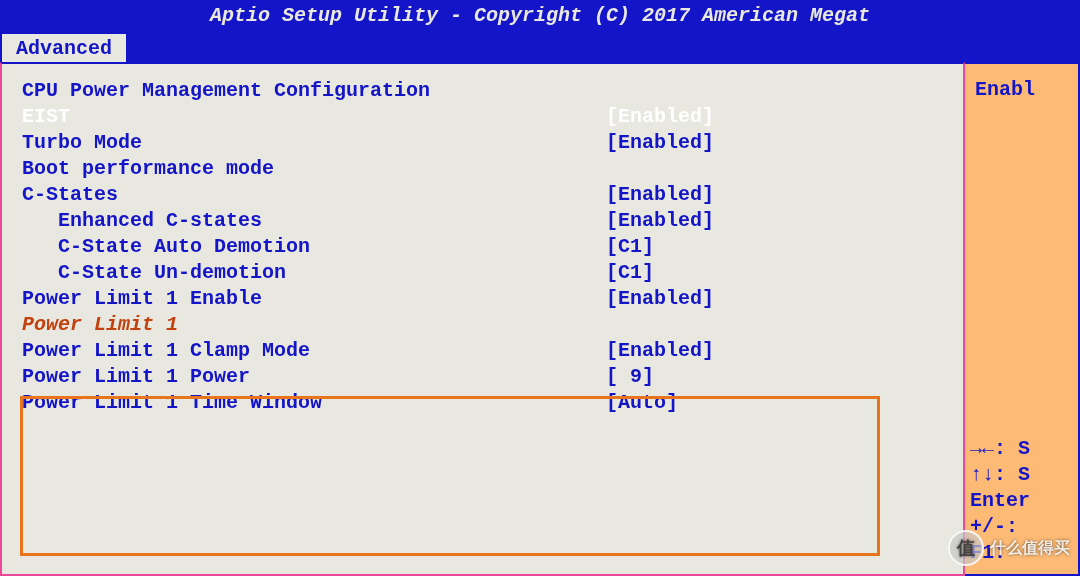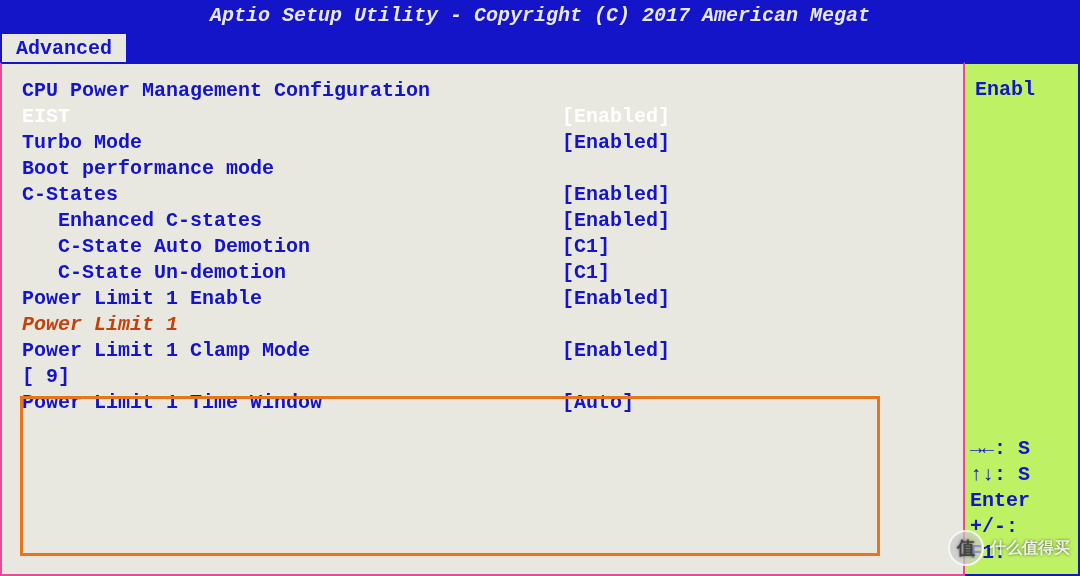--- a/index.html
+++ b/index.html
@@ -49,38 +49,39 @@
       border: 2px solid #ec4899;
       border-top: 2px solid #1414c8;
       background: #e8e8e0;
       padding: 14px 20px;
       position: relative;
     }
     .right-panel {
       flex: 1;
       border: 2px solid #1414c8;
       border-left: none;
-      background: #bef264;
+      background: #fdba74;
       padding: 14px 10px;
       color: #1414c8;
       overflow: hidden;
       white-space: nowrap;
     }
     .row {
       display: flex;
       line-height: 26px;
       height: 26px;
       white-space: pre;
     }
     .label {
       width: 540px;
       color: #1414c8;
     }
     .value {
       color: #1414c8;
+      margin-left: 44px;
     }
     .section-title {
       color: #1414c8;
       line-height: 26px;
       height: 26px;
     }
     .selected .label {
       color: #ffffff;
     }
     .selected .value {
@@ -160,21 +161,21 @@
         <div class="row selected"><div class="label">EIST</div><div class="value">[Enabled]</div></div>
         <div class="row"><div class="label">Turbo Mode</div><div class="value">[Enabled]</div></div>
         <div class="row"><div class="label">Boot performance mode</div></div>
         <div class="row"><div class="label">C-States</div><div class="value">[Enabled]</div></div>
         <div class="row"><div class="label indent">Enhanced C-states</div><div class="value">[Enabled]</div></div>
         <div class="row"><div class="label indent">C-State Auto Demotion</div><div class="value">[C1]</div></div>
         <div class="row"><div class="label indent">C-State Un-demotion</div><div class="value">[C1]</div></div>
         <div class="row"><div class="label">Power Limit 1 Enable</div><div class="value">[Enabled]</div></div>
         <div class="row"><div class="label black-label">Power Limit 1</div><div class="value"></div></div>
         <div class="row"><div class="label">Power Limit 1 Clamp Mode</div><div class="value">[Enabled]</div></div>
-        <div class="row"><div class="value">[ 9]</div></div>
+        <div class="row"><div class="label">Power Limit 1 Power</div><div class="value">[ 9]</div></div>
         <div class="row"><div class="label">Power Limit 1 Time Window</div><div class="value">[Auto]</div></div>
       </div>
     <div class="highlight-box"></div>
   </div>
   <div class="right-panel">
     <div>Enabl</div>
     <div class="help-keys">
       <div>→←: S</div>
       <div>↑↓: S</div>
       <div>Enter</div>

